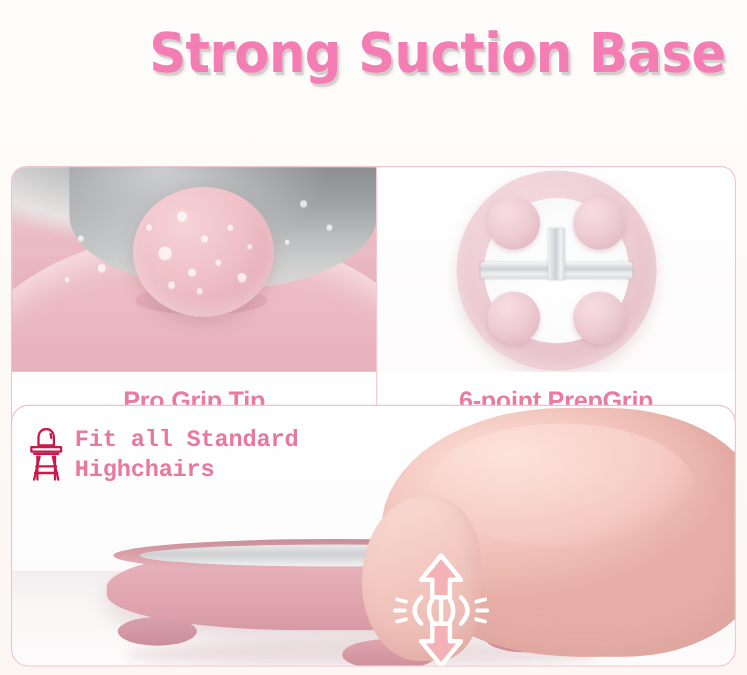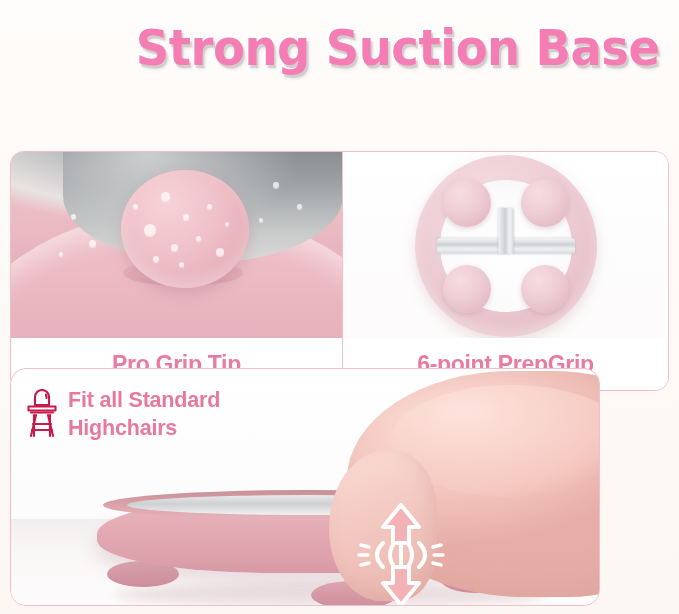--- a/index.html
+++ b/index.html
@@ -199,26 +199,27 @@
   }
   .pad.tl { left: 28px;  top: 24px; }
   .pad.tr { left: 106px; top: 24px; }
   .pad.bl { left: 28px;  top: 110px; }
   .pad.br { left: 106px; top: 110px; }
 
   
   #bottom-panel {
     position: absolute;
     left: 10px; top: 368px;
-    width: 590px; height: 238px;
+    width: 659px; height: 238px;
     box-sizing: border-box;
     border: 1px solid #f0bfcb;
     border-radius: 16px;
     background: linear-gradient(180deg,#ffffff 0%, #fdfcfc 60%, #fbfafa 100%);
     overflow: hidden;
+    font-family: Liberation Mono, monospace;
   }
   #hc-label {
     position: absolute;
     left: 14px; top: 18px;
     display: flex;
     align-items: flex-start;
     gap: 9px;
     z-index: 5;
   }
   #hc-icon { width: 34px; height: 50px; flex: none; margin-top: 2px;}

